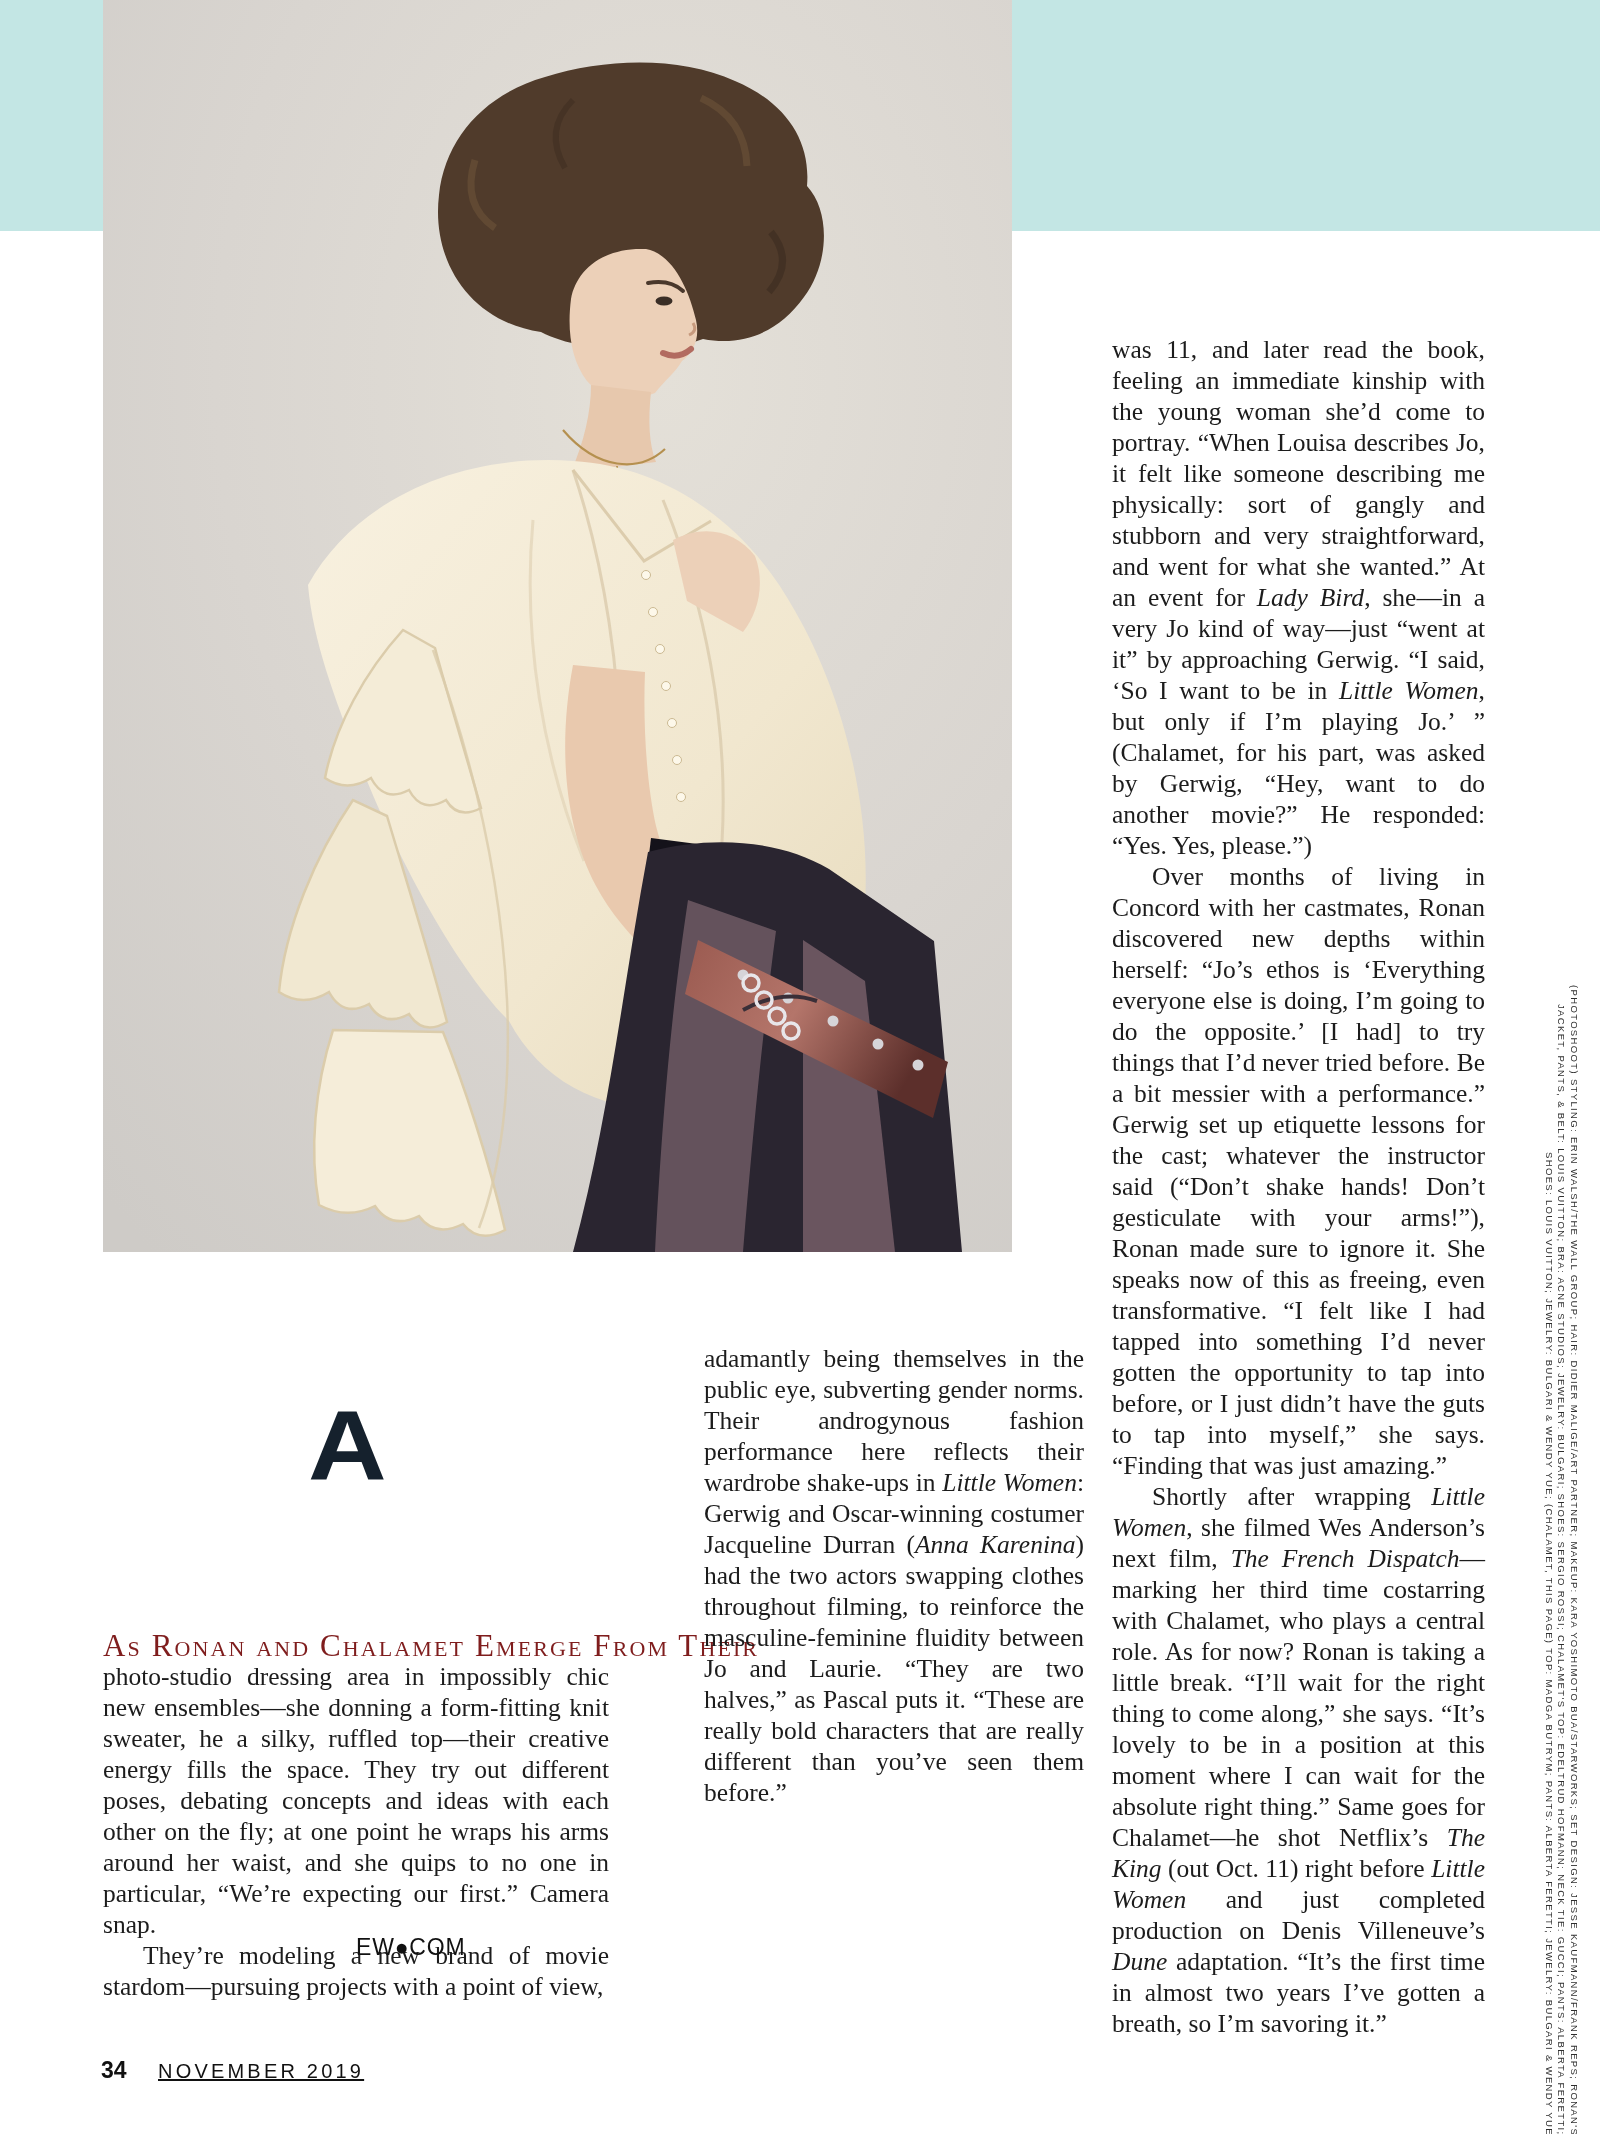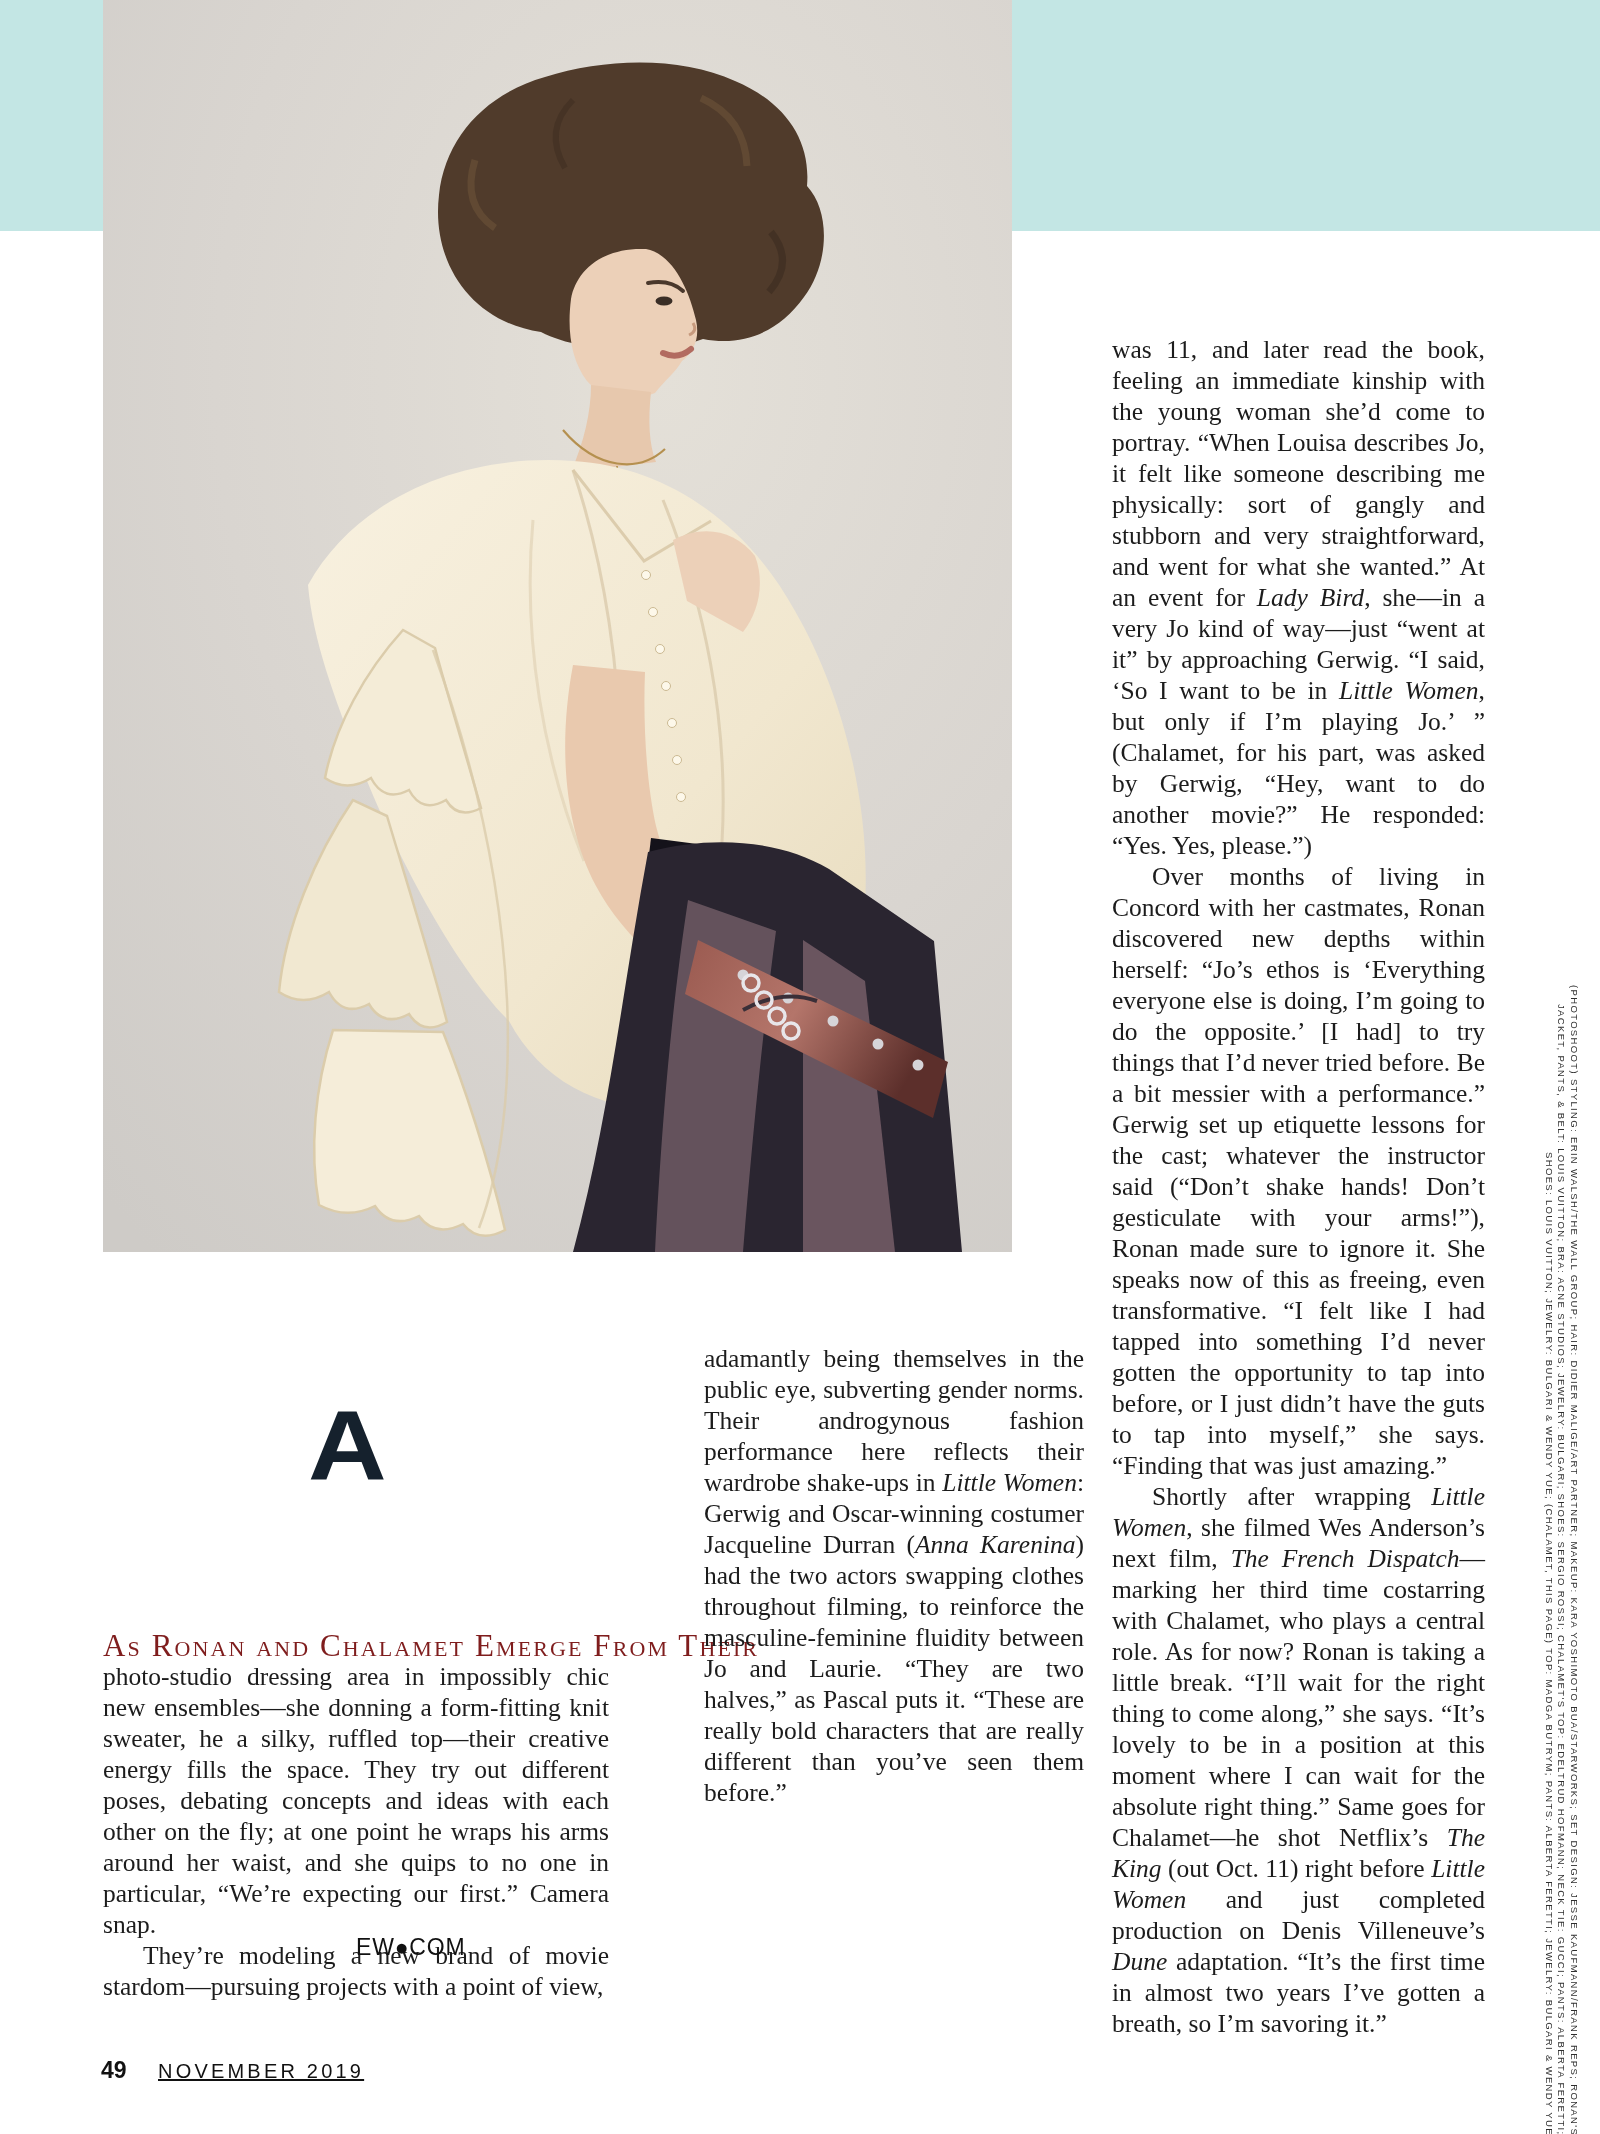--- a/index.html
+++ b/index.html
@@ -176,17 +176,17 @@
     <p class="indent"><span>Over months of living in Concord with her castmates, Ronan discovered new depths within herself: “Jo’s ethos is ‘Everything everyone else is doing, I’m going to do the opposite.’ [I had] to try things that I’d never tried before. Be a bit messier with a performance.” Gerwig set up etiquette lessons for the cast; whatever the instructor said (“Don’t shake hands! Don’t gesticulate with your arms!”), Ronan made sure to ignore it. She speaks now of this as freeing, even transformative. “I felt like I had tapped into something I’d never gotten the opportunity to tap into before, or I just didn’t have the guts to tap into myself,” she says. “Finding that was just amazing.”</span></p>
     <p class="indent"><span>Shortly after wrapping </span><i>Little Women</i><span>, she filmed Wes Anderson’s next film, </span><i>The French Dispatch</i><span>—marking her third time costarring with Chalamet, who plays a central role. As for now? Ronan is taking a little break. “I’ll wait for the right thing to come along,” she says. “It’s lovely to be in a position at this moment where I can wait for the absolute right thing.” Same goes for Chalamet—he shot Netflix’s </span><i>The King</i><span> (out Oct. 11) right before </span><i>Little Women</i><span> and just completed production on Denis Villeneuve’s </span><i>Dune</i><span> adaptation. “It’s the first time in almost two years I’ve gotten a breath, so I’m savoring it.”</span></p>
   </div>
 
   <div class="credits">
     <div>(PHOTOSHOOT) STYLING: ERIN WALSH/THE WALL GROUP; HAIR: DIDIER MALIGE/ART PARTNER; MAKEUP: KARA YOSHIMOTO BUA/STARWORKS; SET DESIGN: JESSE KAUFMANN/FRANK REPS; RONAN'S</div>
     <div>JACKET, PANTS, &amp; BELT: LOUIS VUITTON; BRA: ACNE STUDIOS; JEWELRY: BULGARI; SHOES: SERGIO ROSSI; CHALAMET'S TOP: EDELTRUD HOFMANN; NECK TIE: GUCCI; PANTS: ALBERTA FERETTI;</div>
     <div>SHOES: LOUIS VUITTON; JEWELRY: BULGARI &amp; WENDY YUE; (CHALAMET, THIS PAGE) TOP: MADGA BUTRYM; PANTS: ALBERTA FERETTI; JEWELRY: BULGARI &amp; WENDY YUE</div>
   </div>
 
-  <span class="footer-item" id="footer-page-number">49</span>
+  <span class="footer-item" id="footer-page-number">34</span>
   <span class="footer-item" id="footer-issue">NOVEMBER 2019</span>
   <span class="footer-item" id="footer-brand">EW●COM</span>
 
 </div>
 
 </body></html>

